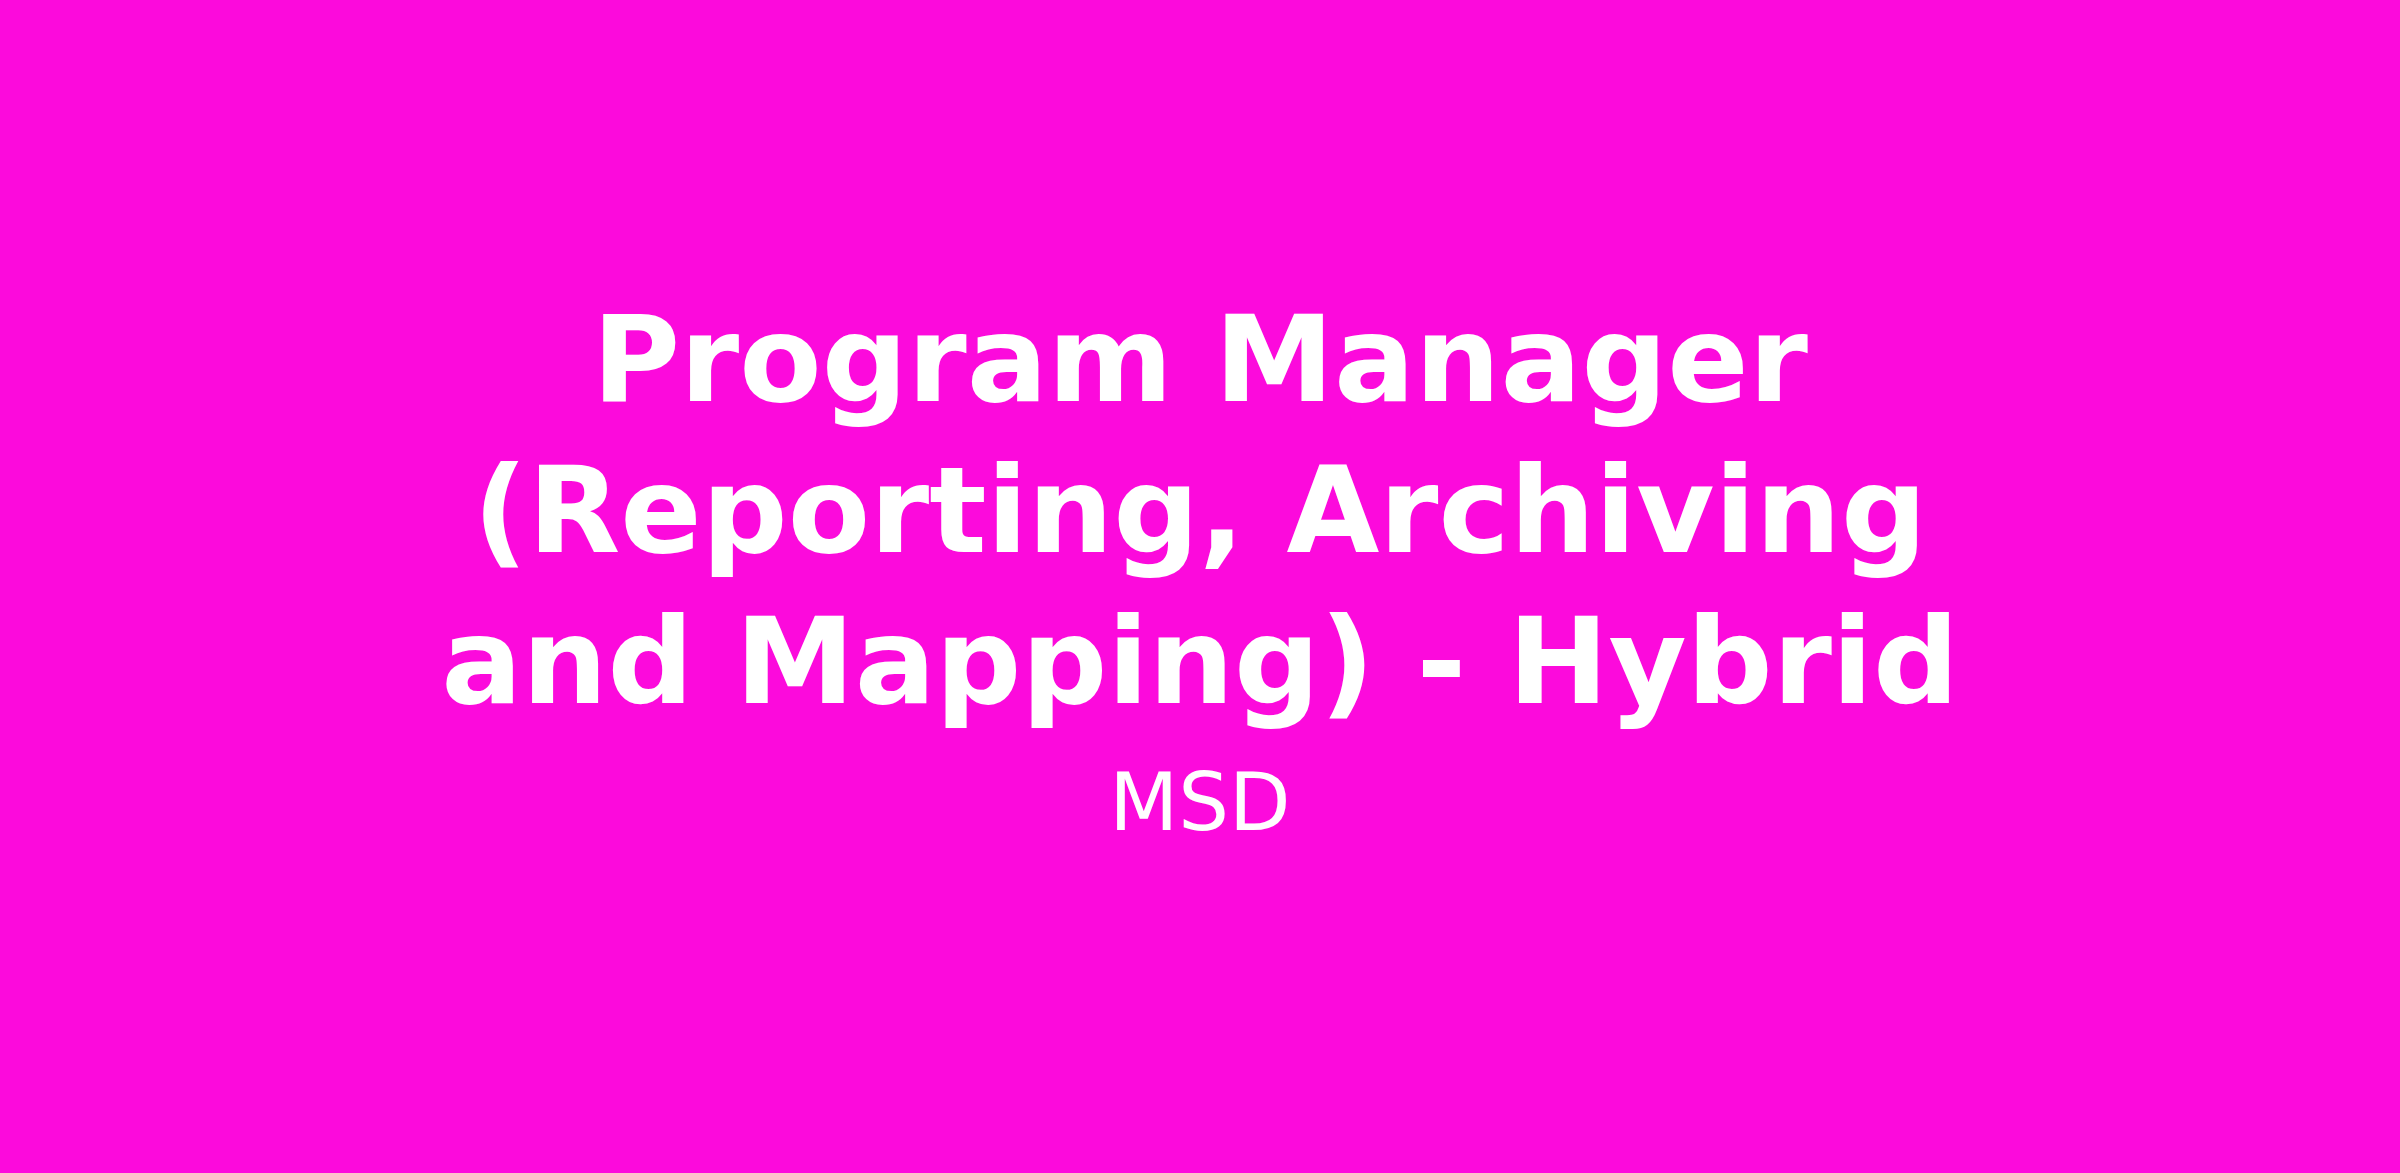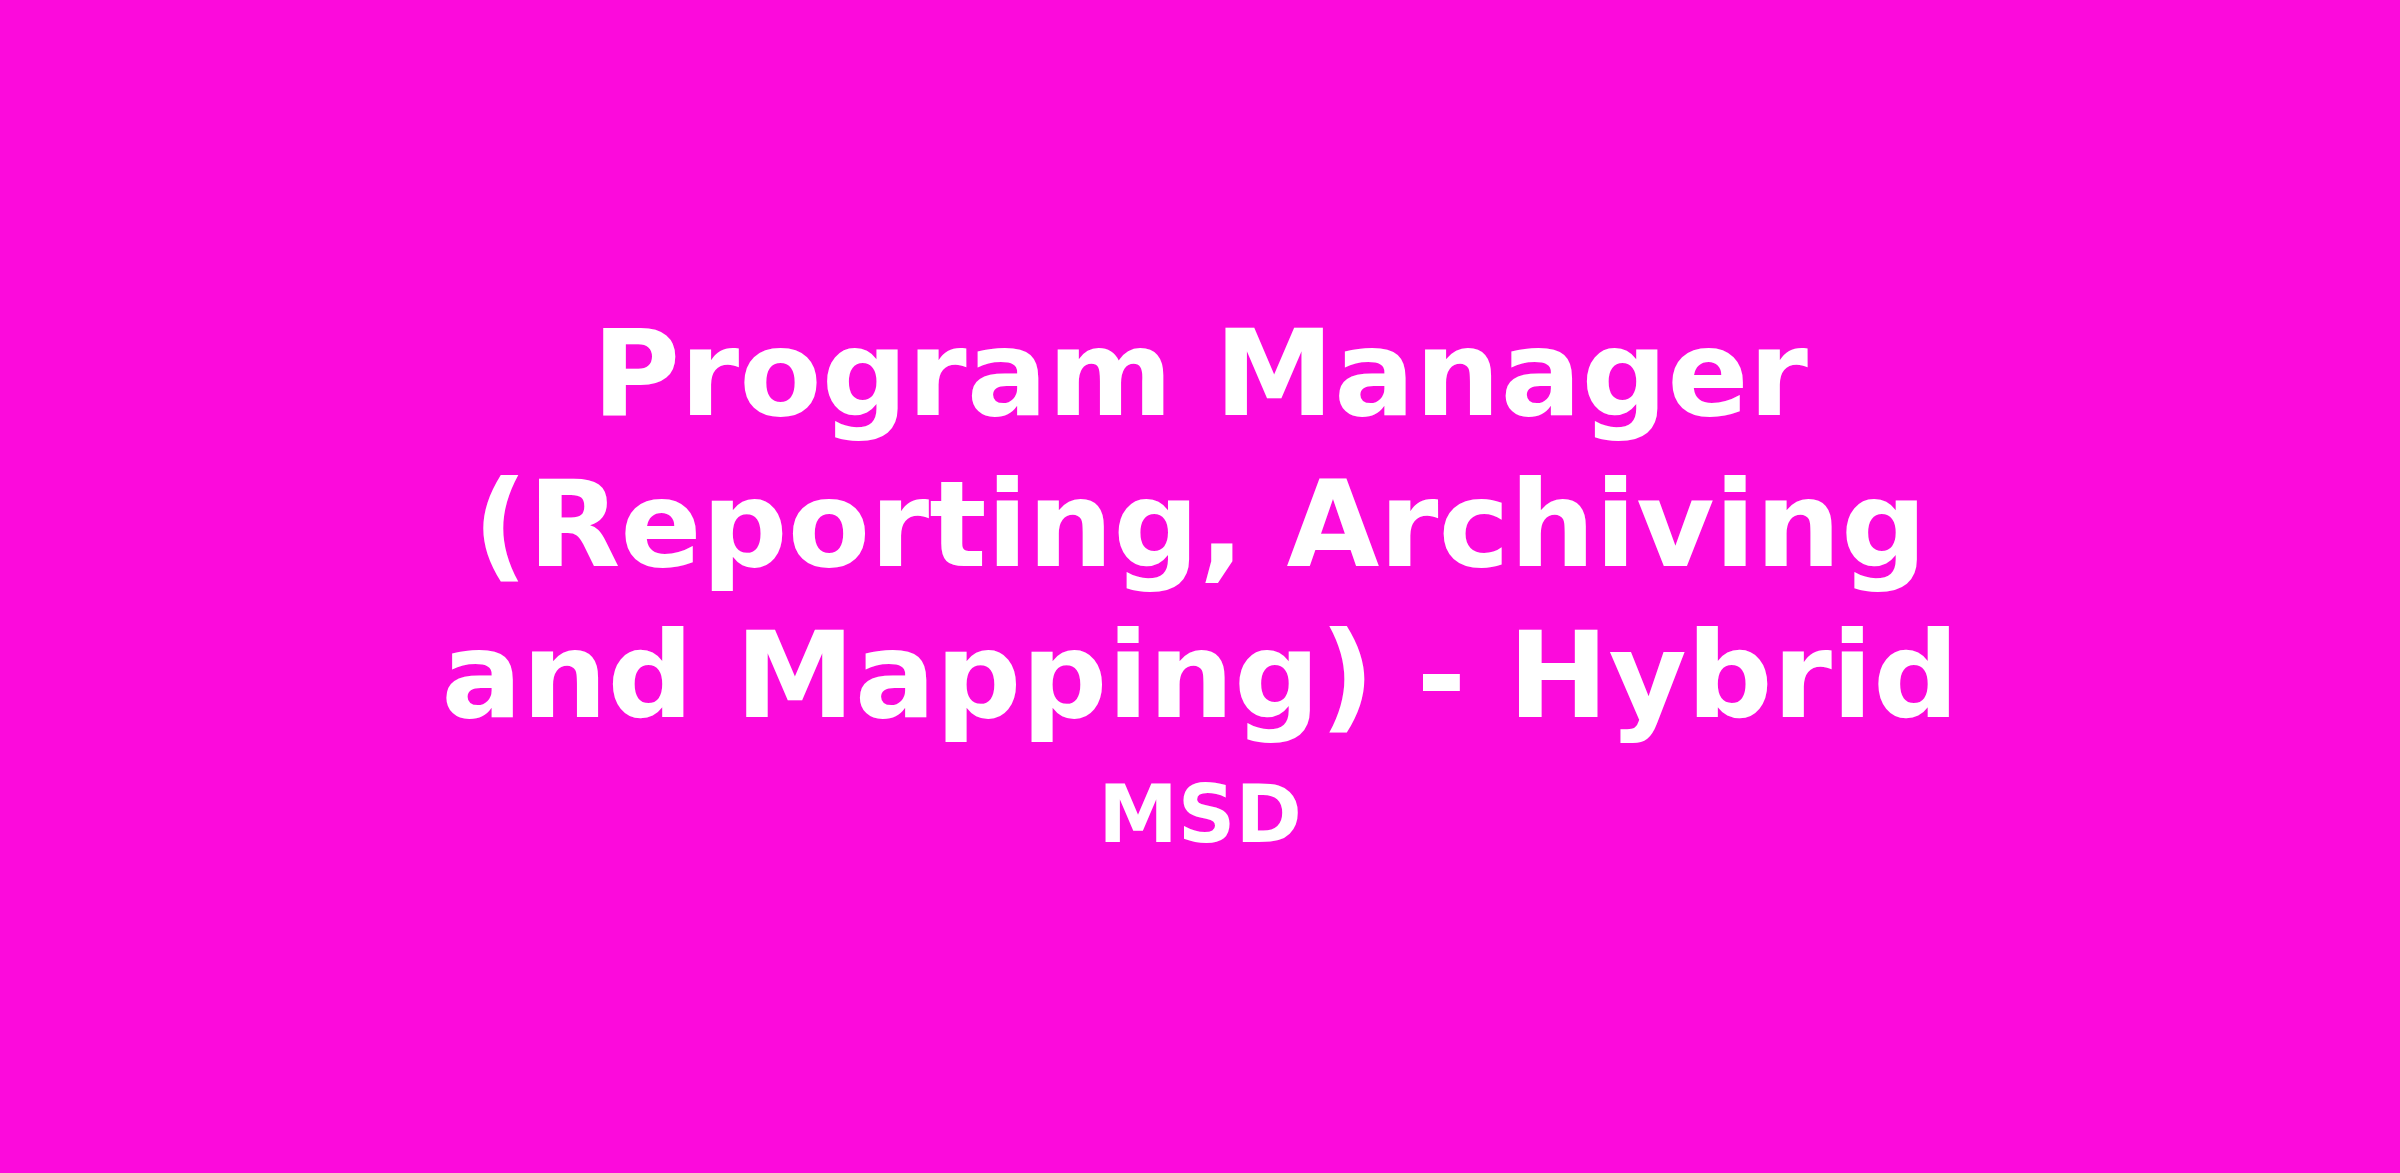--- a/index.html
+++ b/index.html
@@ -32,36 +32,36 @@
   
   .hero-text {
     width: 1560px;
     max-width: 1560px;
     text-align: center;
     
     margin-top: -26px;
   }
 
   .job-title {
-    margin: 12px;
+    margin: 0;
     font-family: "DejaVu Sans", sans-serif;
     font-size: 120px;
     font-weight: 700;
     line-height: 1.26;
     letter-spacing: 0px;
     color: #ffffff;
     word-wrap: break-word;
   }
 
   .company-name {
-    margin: 0;
+    margin: 14px;
     padding-top: 6px;
     font-family: "DejaVu Sans", sans-serif;
     font-size: 80px;
-    font-weight: 700;
+    font-weight: 400;
     line-height: 1.15;
     color: #ffffff;
   }
 </style>
 </head>
 <body>
 
 <div class="hero">
 
   <div class="hero-text">

